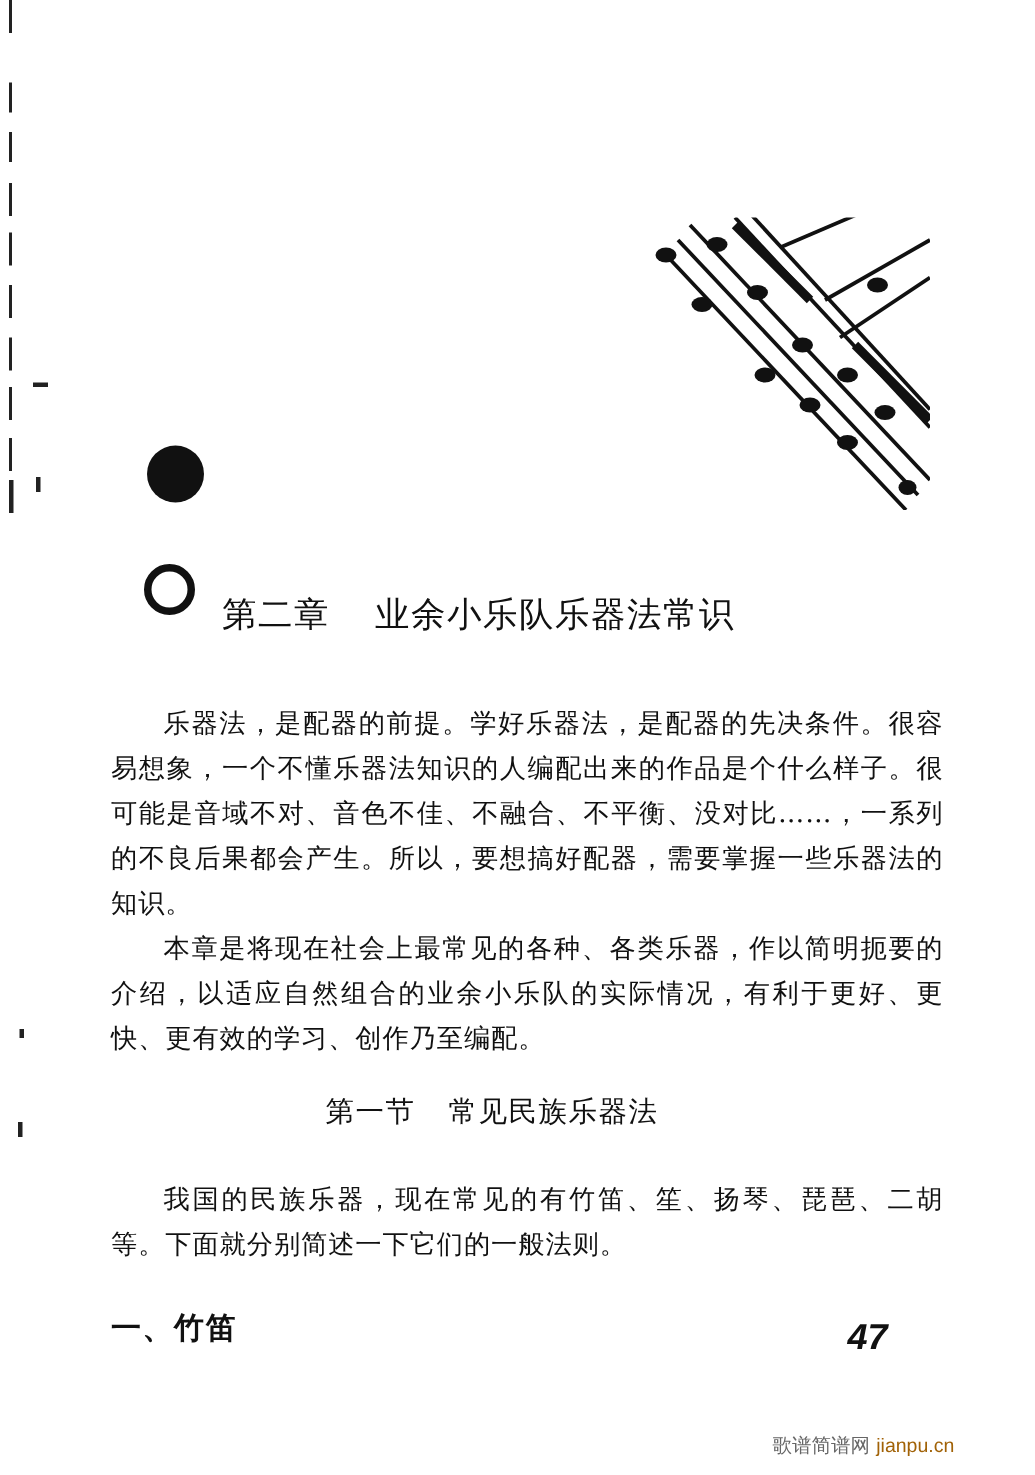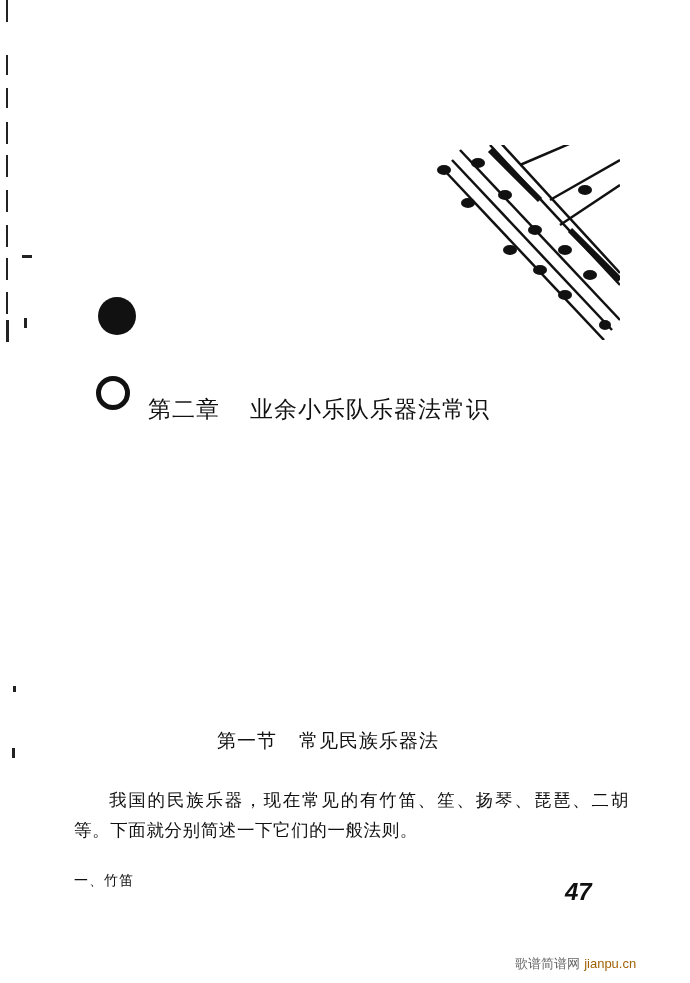--- a/index.html
+++ b/index.html
@@ -10,21 +10,21 @@
     .abs { position: absolute; }
     .margin-line { left: 6px; width: 2px; background: #222; }
     .dot-filled { left: 98px; top: 297px; width: 38px; height: 38px; border-radius: 50%; background: #111; }
     .dot-ring { left: 96px; top: 376px; width: 30px; height: 30px; border-radius: 50%; border: 5px solid #111; box-sizing: border-box; width: 34px; height: 34px; }
     .chapter-title { left: 148px; top: 394px; font-size: 23px; letter-spacing: 1px; white-space: nowrap; }
     .chapter-title .gap { display: inline-block; width: 30px; }
     .para { left: 74px; width: 555px; font-size: 17.5px; line-height: 30px; letter-spacing: 0.6px; text-align: justify; }
     .para p { margin: 0; text-indent: 2em; }
     .section-title { left: 0; width: 636px; text-align: center; top: 728px; font-size: 19px; letter-spacing: 1px; padding-left: 20px; box-sizing: border-box; }
     .section-title .gap { display: inline-block; width: 22px; }
-    .subheading { left: 74px; top: 872px; font-size: 14px; font-weight: normal; font-family: "DejaVu Sans", "Liberation Sans", sans-serif; letter-spacing: 1px; }
+    .subheading { left: 74px; top: 872px; font-size: 20px; font-weight: bold; font-family: "DejaVu Sans", "Liberation Sans", sans-serif; letter-spacing: 1px; }
     .page-num { left: 565px; top: 878px; font-size: 24px; font-weight: bold; font-style: italic; font-family: "Liberation Sans", sans-serif; }
     .watermark { left: 515px; top: 955px; font-size: 13px; color: #666; font-family: "DejaVu Sans", sans-serif; white-space: nowrap; }
     .watermark .wm-en { color: #a16207; font-family: "Liberation Sans", sans-serif; text-align: center; }
     .music-art { left: 430px; top: 145px; width: 190px; height: 195px; }
     .mark { background: #222; }
   </style>
 </head>
 <body>
 
 <div class="abs margin-line" style="top:0;height:22px;"></div>
@@ -74,20 +74,22 @@
 </svg>
 
 <div class="abs dot-filled"></div>
 <div class="abs dot-ring"></div>
 
 <div class="abs chapter-title">
   <span>第二章</span><span class="gap"></span><span>业余小乐队乐器法常识</span>
 </div>
 
 <div class="abs para" style="top:468px;">
+  <p>乐器法，是配器的前提。学好乐器法，是配器的先决条件。很容易想象，一个不懂乐器法知识的人编配出来的作品是个什么样子。很可能是音域不对、音色不佳、不融合、不平衡、没对比……，一系列的不良后果都会产生。所以，要想搞好配器，需要掌握一些乐器法的知识。</p>
+  <p>本章是将现在社会上最常见的各种、各类乐器，作以简明扼要的介绍，以适应自然组合的业余小乐队的实际情况，有利于更好、更快、更有效的学习、创作乃至编配。</p>
 </div>
 
 <div class="abs section-title">
   <span>第一节</span><span class="gap"></span><span>常见民族乐器法</span>
 </div>
 
 <div class="abs para" style="top:786px;font-family:Liberation Mono, monospace;">
   <p>我国的民族乐器，现在常见的有竹笛、笙、扬琴、琵琶、二胡等。下面就分别简述一下它们的一般法则。</p>
 </div>
 

